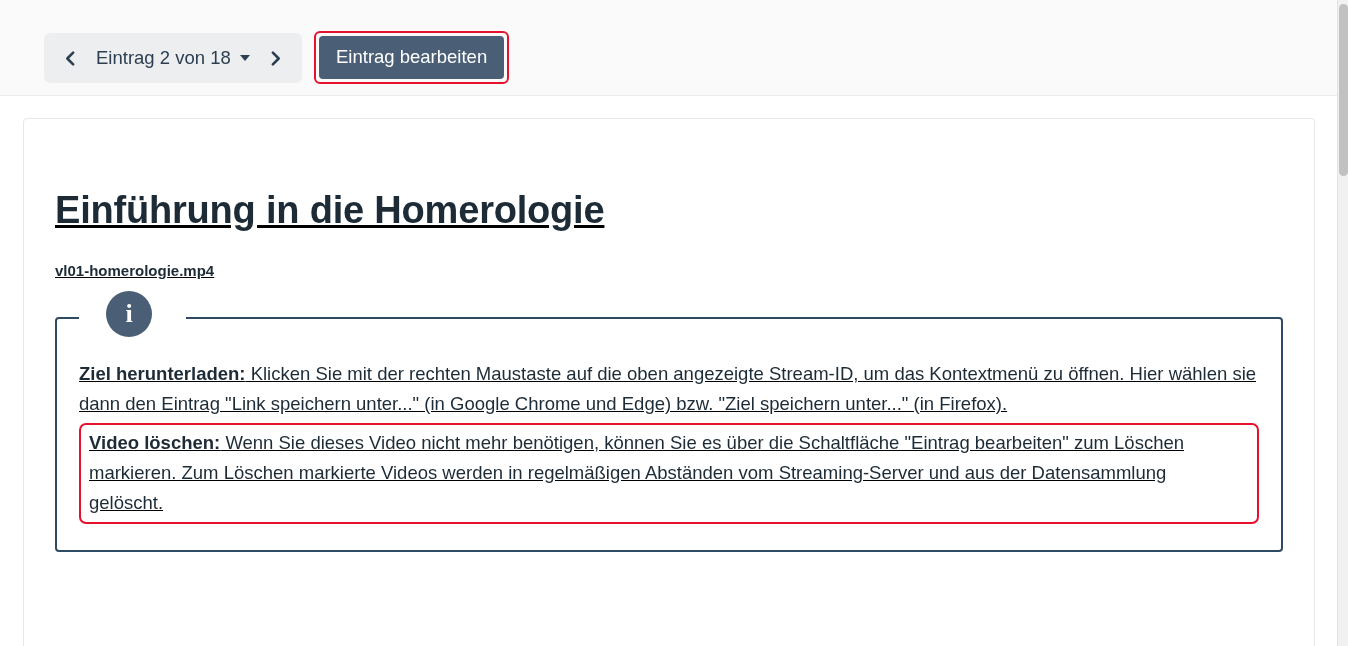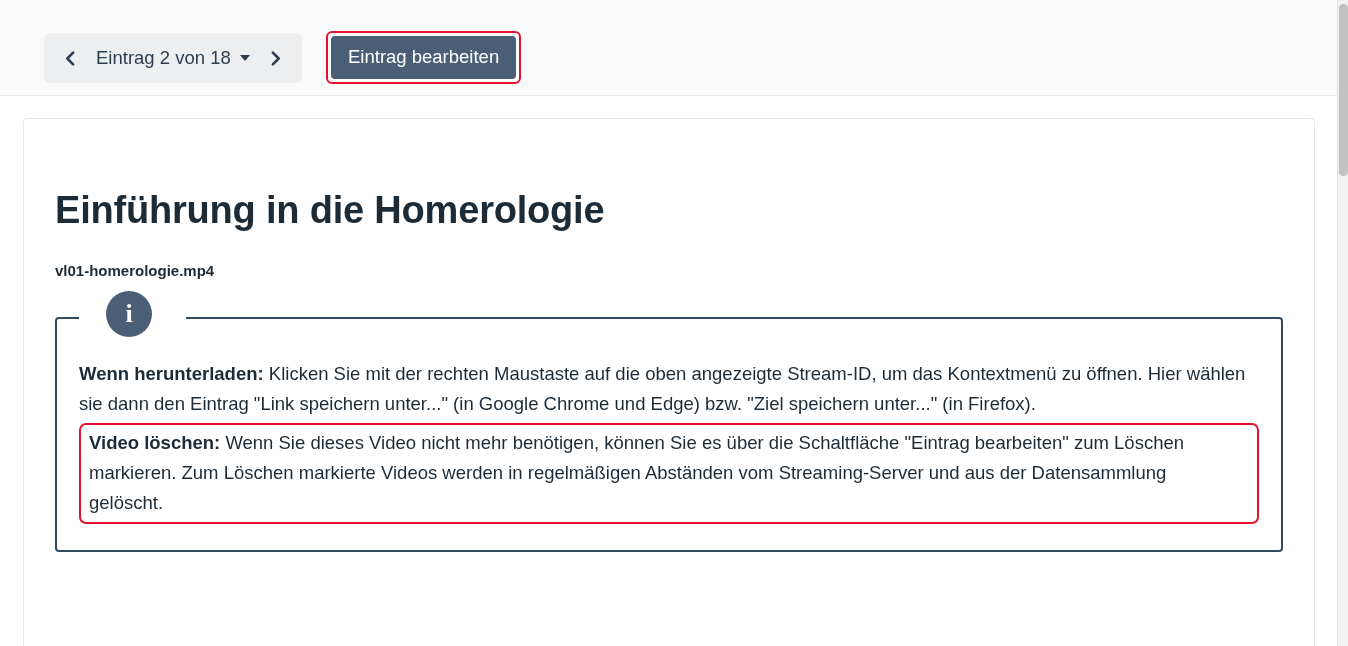--- a/index.html
+++ b/index.html
@@ -91,21 +91,21 @@
   }
   .caret {
     width: 0; height: 0;
     border-left: 5.5px solid transparent;
     border-right: 5.5px solid transparent;
     border-top: 6px solid #2c3e50;
   }
 
   .edit-btn-wrap {
     position: absolute;
-    left: 326px;
+    left: 314px;
     top: 31px;
     padding: 3px;
     border: 2px solid #e8112d;
     border-radius: 6px;
   }
   .edit-btn {
     display: block;
     background: #4a5f76;
     color: #ffffff;
     font-size: 18.5px;
@@ -124,20 +124,21 @@
     left: 23px;
     width: 1292px;
     min-height: 560px;
     background: #ffffff;
     border: 1px solid #e5e7ea;
     border-radius: 4px;
   }
 
   .card-inner {
     padding: 70px 31px 0 31px;
+    text-decoration: underline;
   }
 
   h1.title {
     margin: 0;
     font-size: 38px;
     font-weight: bold;
     color: #1d2b36;
     letter-spacing: -0.2px;
   }
   .filename {
@@ -249,21 +250,21 @@
       <h1 class="title">Einführung in die Homerologie</h1>
 
       <div class="filename">vl01-homerologie.mp4</div>
 
 
       <div class="callout">
         <div class="callout-notch"></div>
         <div class="callout-icon">i</div>
 
         <p>
-          <b>Wenn herunterladen:</b><span> Klicken Sie mit der rechten Maustaste auf die oben angezeigte Stream-ID, um das Kontextmenü zu öffnen. Hier wählen sie dann den Eintrag "Link speichern unter..." (in Google Chrome und Edge) bzw. "Ziel speichern unter..." (in Firefox).</span>
+          <b>Ziel herunterladen:</b><span> Klicken Sie mit der rechten Maustaste auf die oben angezeigte Stream-ID, um das Kontextmenü zu öffnen. Hier wählen sie dann den Eintrag "Link speichern unter..." (in Google Chrome und Edge) bzw. "Ziel speichern unter..." (in Firefox).</span>
         </p>
 
         <p class="para-highlight">
           <b>Video löschen:</b><span> Wenn Sie dieses Video nicht mehr benötigen, können Sie es über die Schaltfläche "Eintrag bearbeiten" zum Löschen markieren. Zum Löschen markierte Videos werden in regelmäßigen Abständen vom Streaming-Server und aus der Datensammlung gelöscht.</span>
         </p>
       </div>
 
     </div>
   </div>
 </div>

